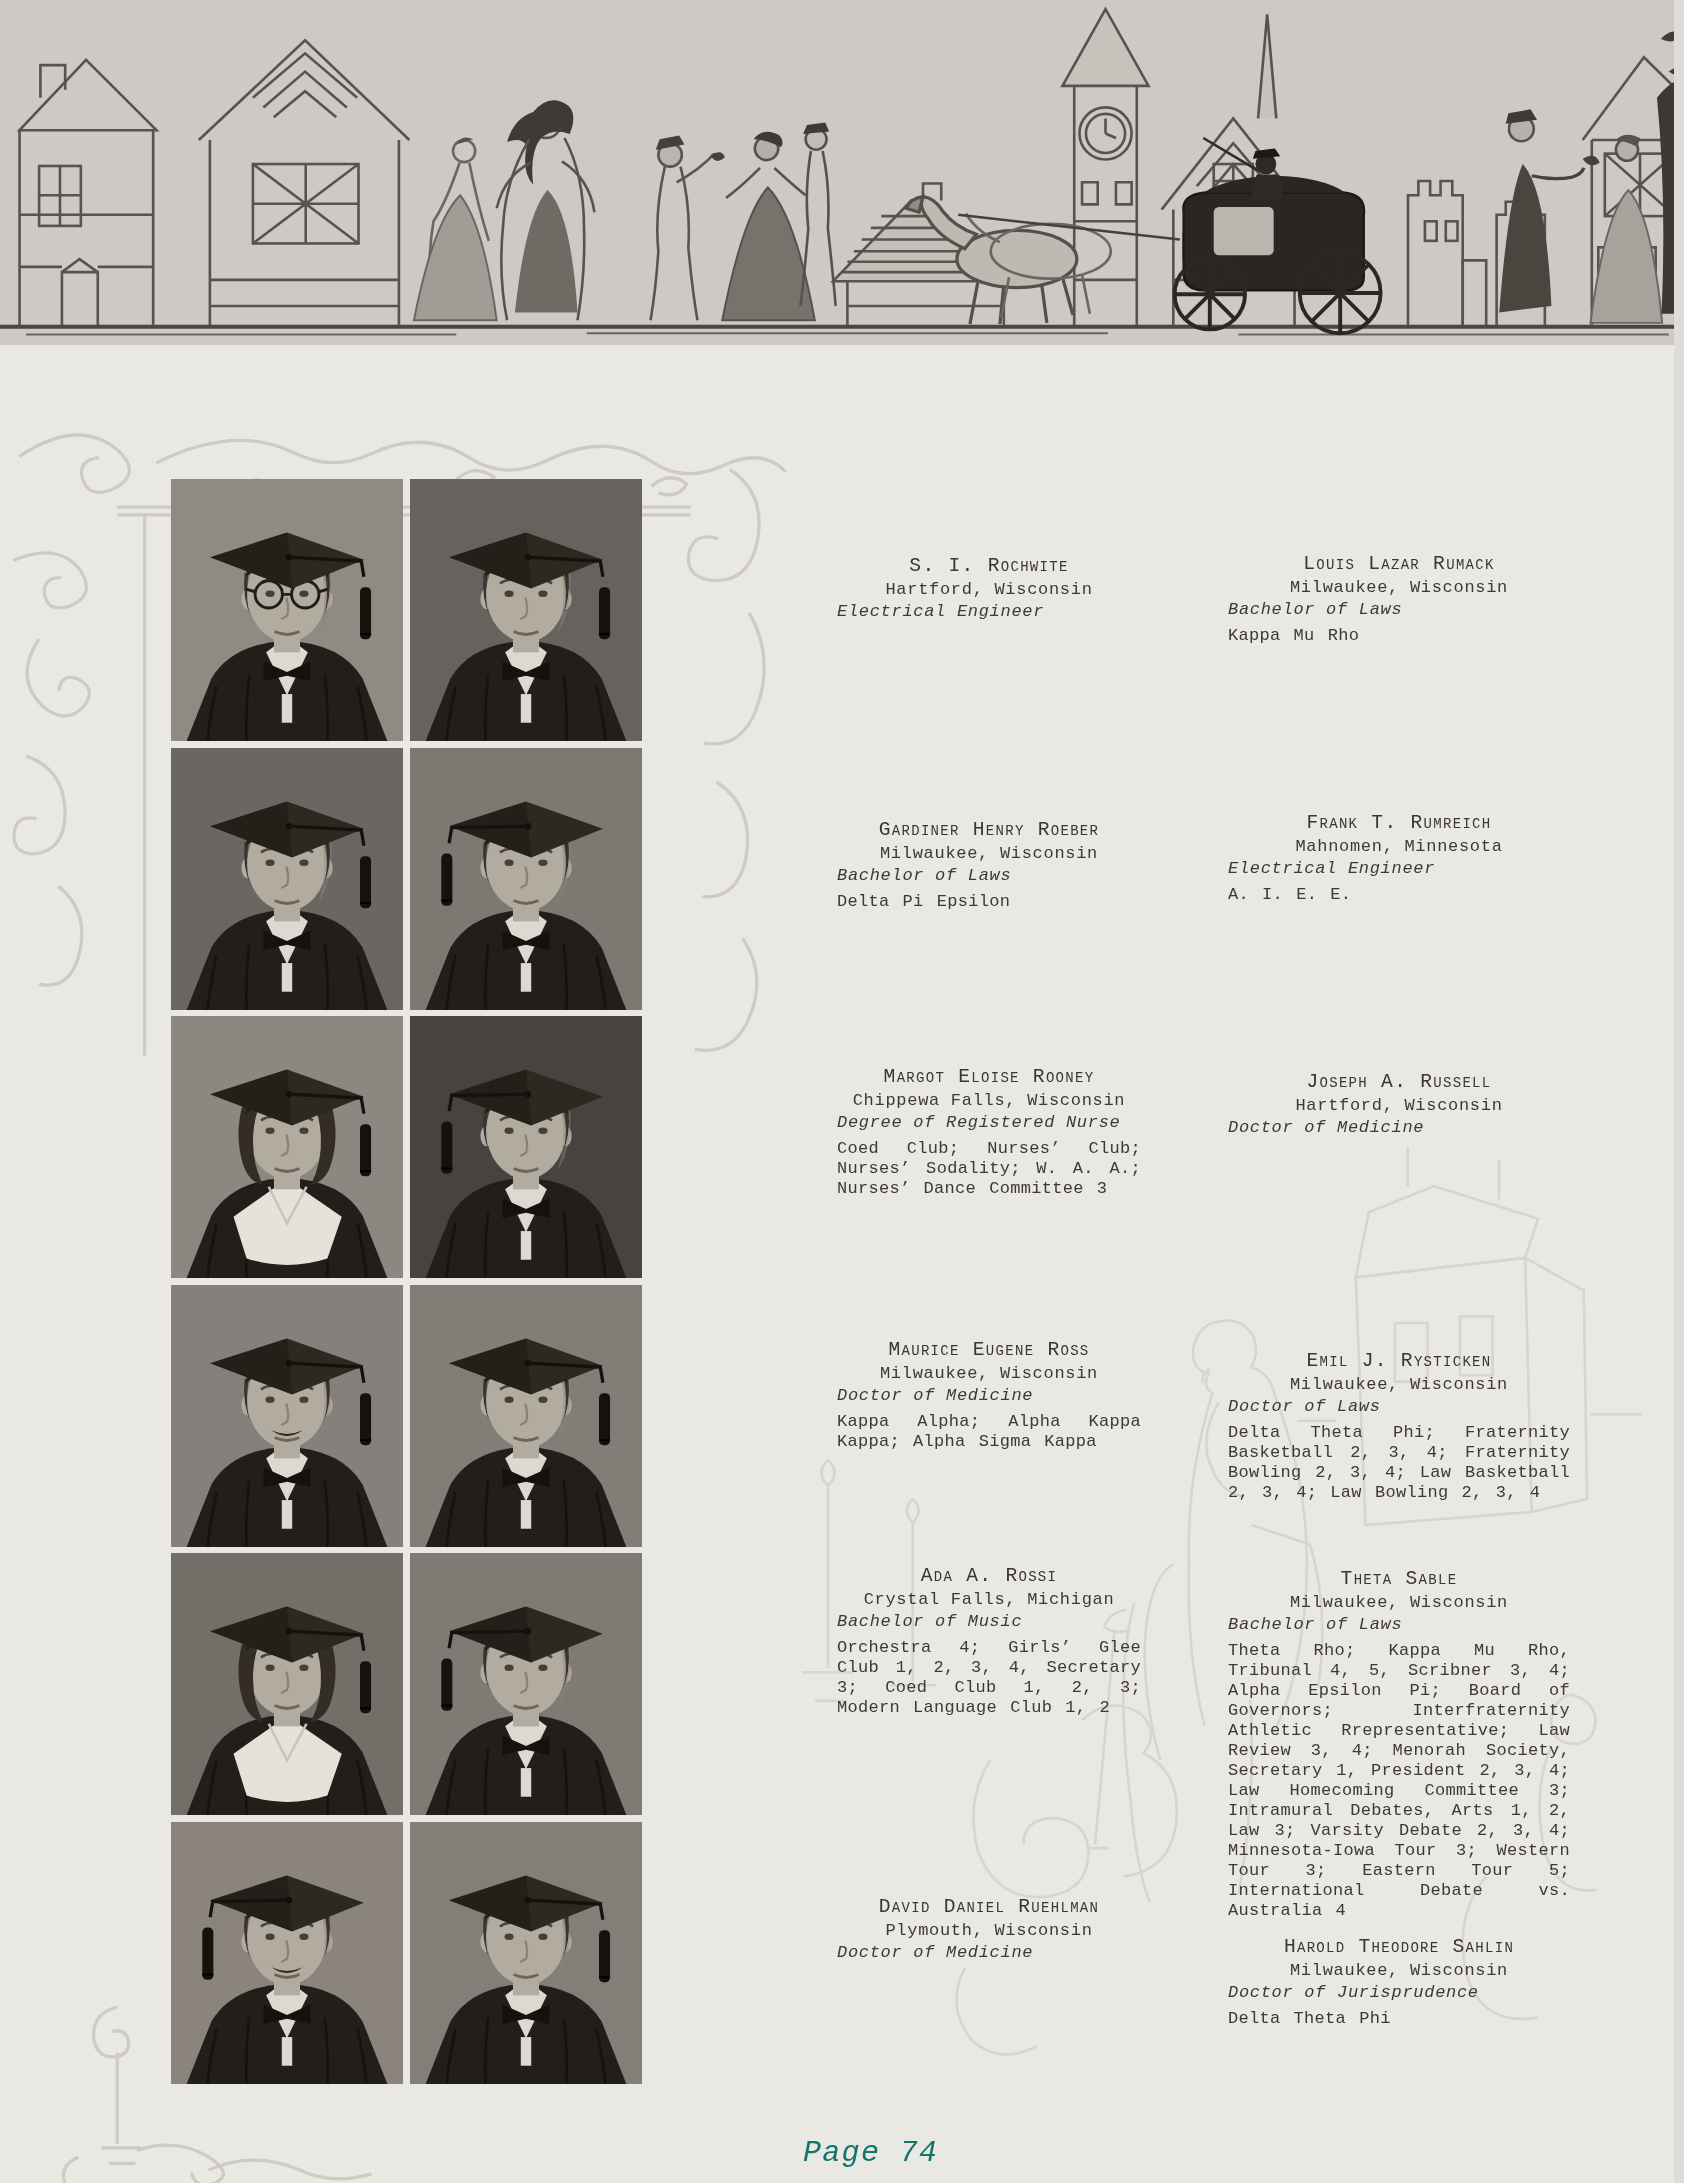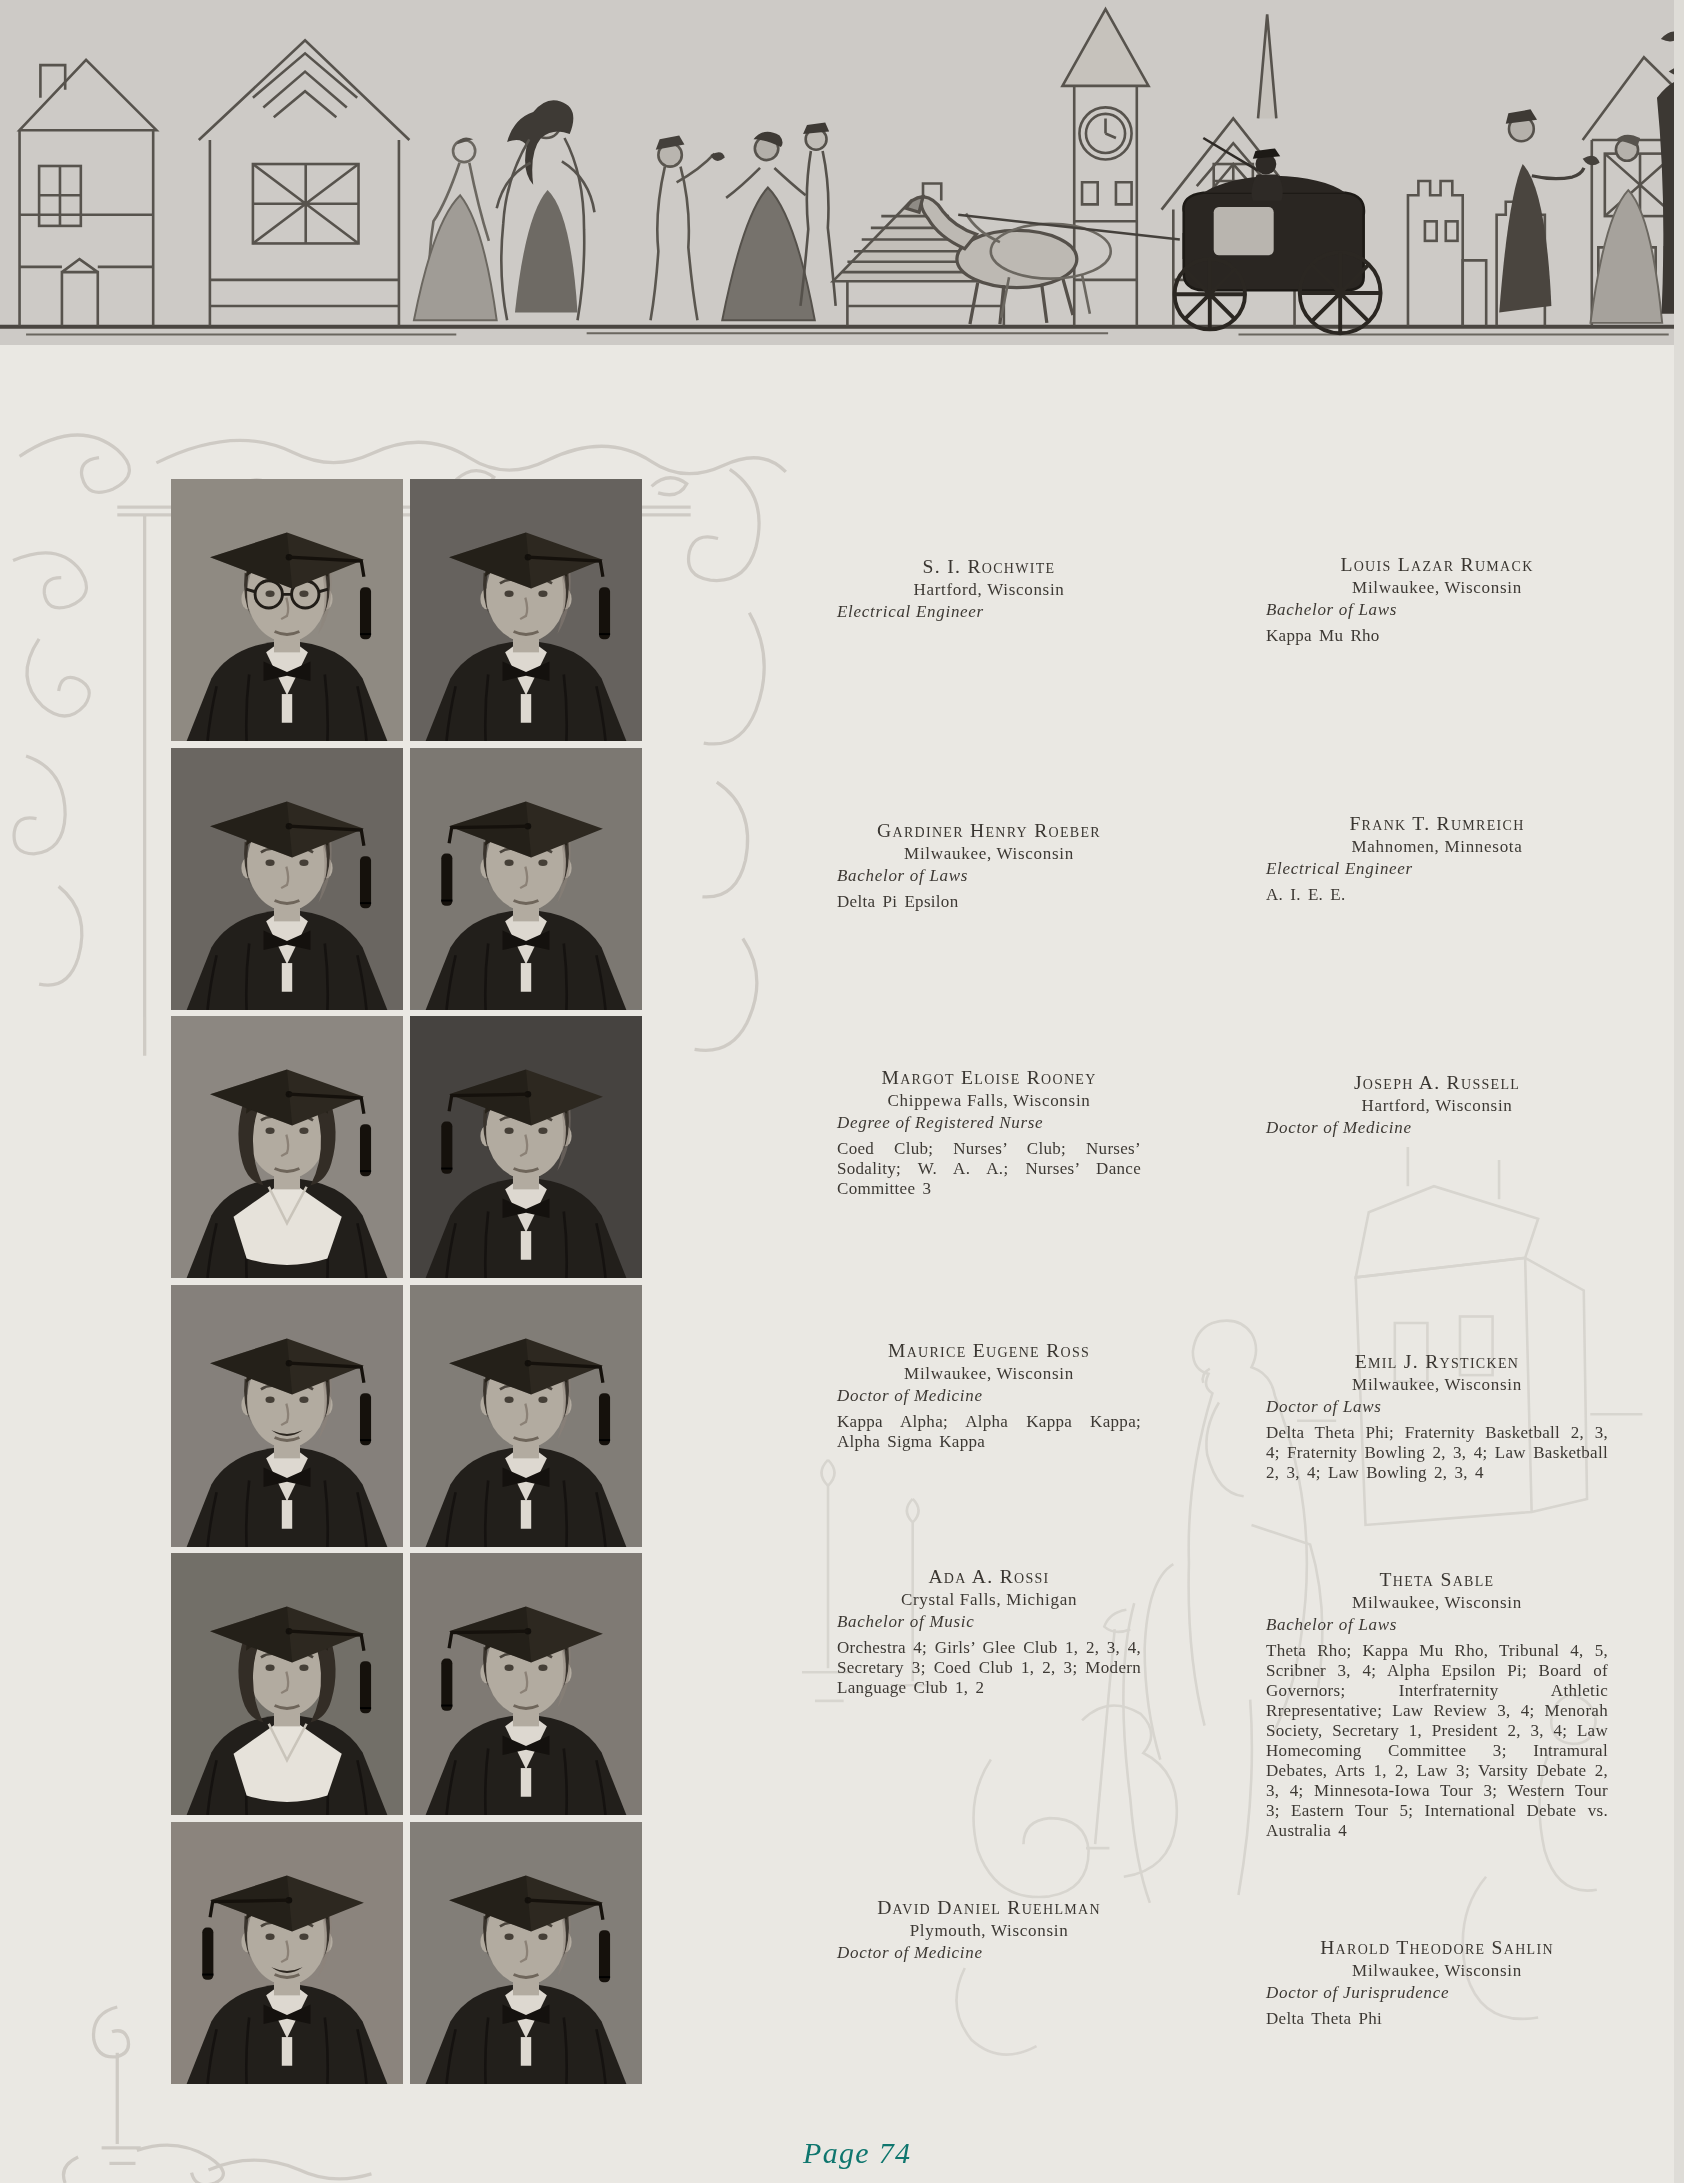--- a/index.html
+++ b/index.html
@@ -1,32 +1,32 @@
 <!DOCTYPE html>
 <html style="font-size:10.4px"><head>
 <meta charset="utf-8">
 <style>
   html,body{margin:0;padding:0;background:#dedcd7;}
   .page{position:relative;width:1674px;height:2183px;background:#eae8e3;overflow:hidden;
-        font-family:Liberation Serif, serif;color:#3d3934;}
+        font-family:Liberation Mono, monospace;color:#3d3934;}
   
   .header-band{position:absolute;left:0;top:0;width:1685px;height:345px;}
   
   .frame-ornament{position:absolute;left:0;top:365px;width:821px;height:717px;pointer-events:none;}
   .corner-ornament{position:absolute;left:39px;top:1994px;width:339px;height:189px;pointer-events:none;}
   .ghost-sketch{position:absolute;left:717px;top:1108px;width:968px;height:1075px;pointer-events:none;}
   
   .photo-grid{position:absolute;left:171px;top:479px;display:grid;
               grid-template-columns:232px 232px;grid-auto-rows:262px;gap:6.5px 6.5px;}
   .photo{margin:0;width:232px;height:262px;box-shadow:0 0 0 0.7px #d8d5cf inset;}
   .photo svg{display:block;width:100%;height:100%;}
   
   .entry{position:absolute;line-height:20px;}
   .entry.col-l{left:837px;width:304px;}
-  .entry.col-r{left:1266px;width:342px;}
+  .entry.col-r{left:1228px;width:342px;}
   .entry .name{margin:0;font-size:19.6px;font-weight:normal;text-align:center;
                font-variant:small-caps;letter-spacing:1.3px;line-height:23.5px;color:#3a3631;}
   .entry .town{margin:1.3px 0 0 0;font-size:17px;text-align:center;letter-spacing:0.7px;}
   .entry .degree{margin:2px 0 0 0;font-size:17px;font-style:italic;text-align:left;letter-spacing:0.7px;}
   .entry .acts{margin:6px 0 0 0;font-size:17px;text-align:justify;text-align-last:left;
                word-spacing:2.6px;letter-spacing:0.3px;}
   .entry .acts:empty{display:none;}
   
   .page-number{position:absolute;left:803px;top:2136px;font-size:30px;font-style:italic;
                letter-spacing:1.3px;color:#0f766e;}

